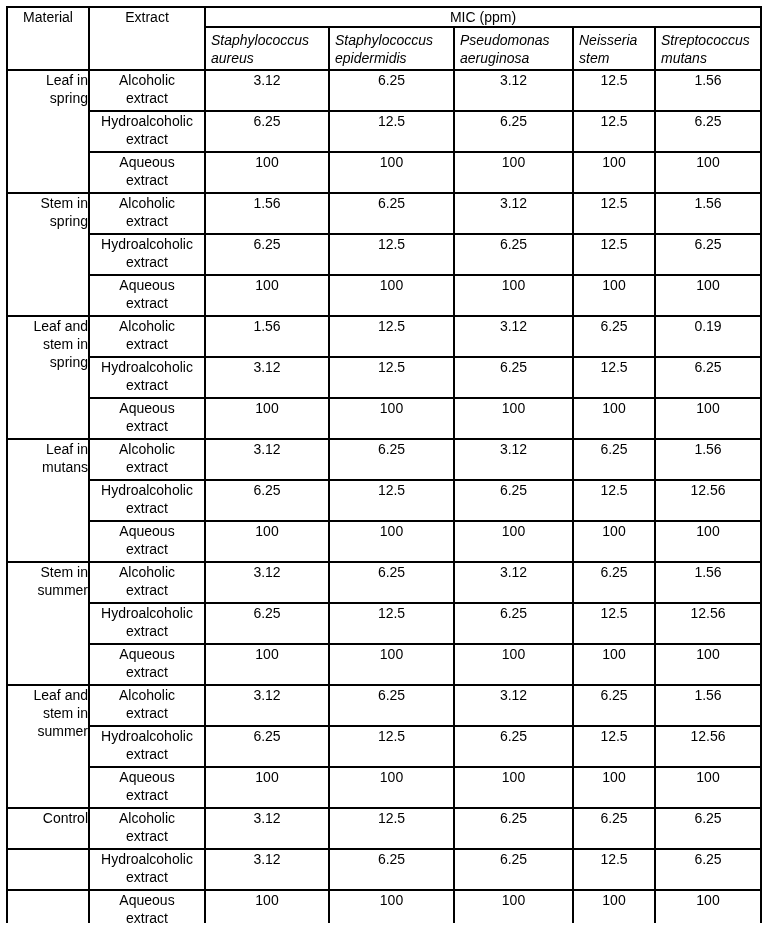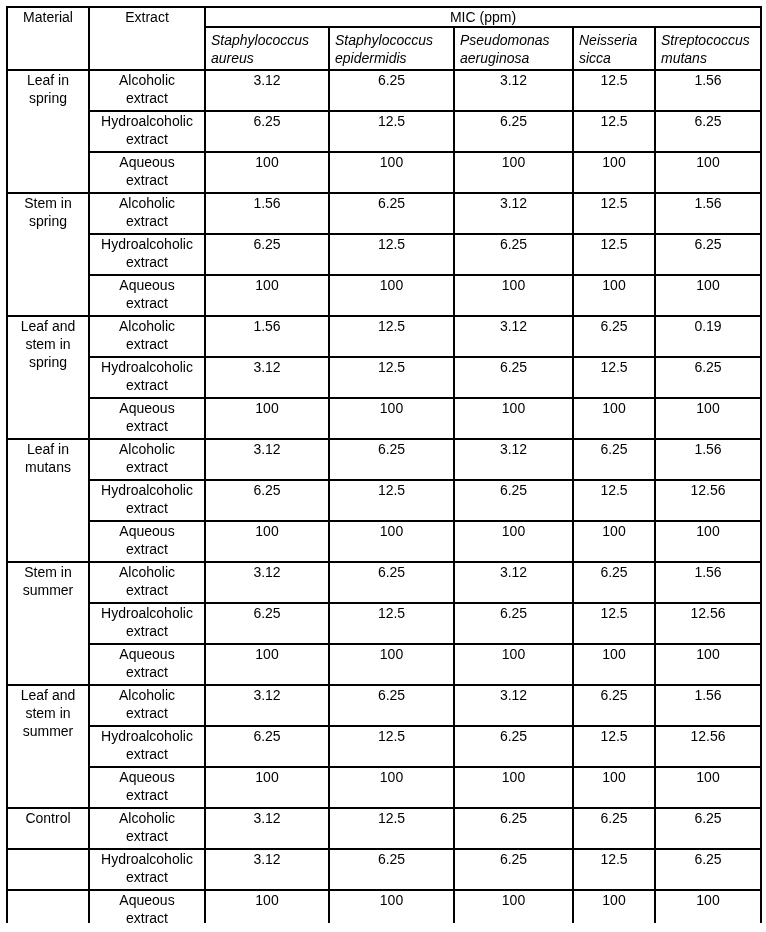--- a/index.html
+++ b/index.html
@@ -49,21 +49,21 @@
   tr.hdr2 th.bact {
     font-weight: normal;
     font-style: italic;
     text-align: left;
     padding: 3px 3px 0 5px;
     height: 38px;
   }
   
   tr.data td { height: 39px; }
   td.mat {
-    text-align: center;
+    text-align: right;
     padding-top: 3px;
   }
   td.ext {
     text-align: center;
     padding-top: 3px;
   }
   td.val {
     text-align: center;
     padding-top: 3px;
   }
@@ -87,21 +87,21 @@
     <thead>
       <tr class="hdr1">
         <th class="corner" rowspan="2">Material</th>
         <th class="corner" rowspan="2">Extract</th>
         <th class="mic-span" colspan="5">MIC (ppm)</th>
       </tr>
       <tr class="hdr2">
         <th class="bact">Staphylococcus aureus</th>
         <th class="bact">Staphylococcus epidermidis</th>
         <th class="bact">Pseudomonas aeruginosa</th>
-        <th class="bact">Neisseria sicca</th>
+        <th class="bact">Neisseria stem</th>
         <th class="bact">Streptococcus mutans</th>
       </tr>
     </thead>
     <tbody id="tbody">
         <tr class="data">
           <td class="mat" rowspan="3">Leaf in spring</td>
           <td class="ext">
             <span>Alcoholic</span>
             <span>extract</span>
           </td>

